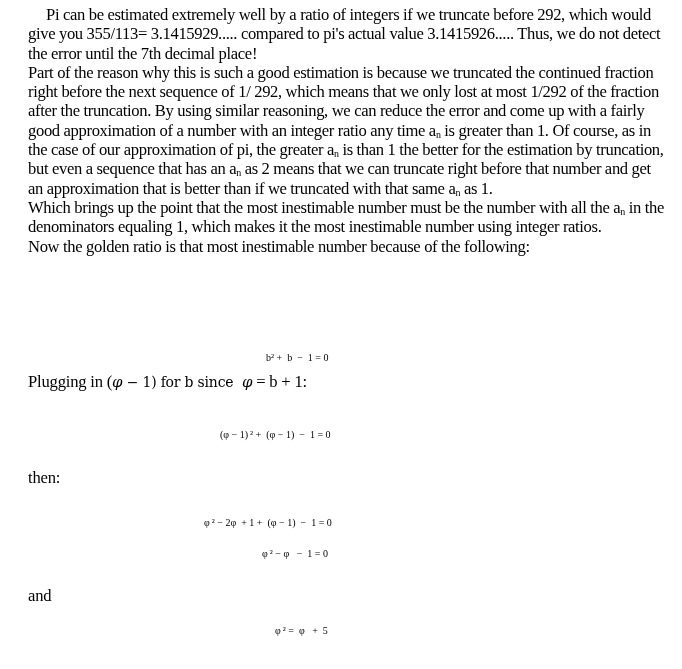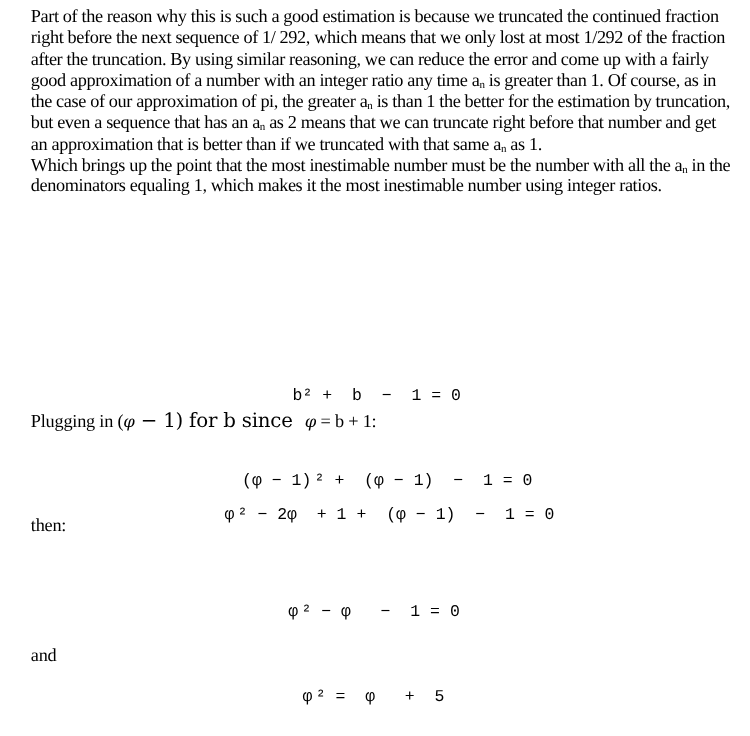--- a/index.html
+++ b/index.html
@@ -6,43 +6,45 @@
   body { width:682px; height:669px; position:relative; overflow:hidden; color:#000; }
   .prose {
     position:absolute; left:28px; top:5px; width:640px;
     font-family:"Liberation Serif", "DejaVu Serif", serif;
     font-size:16.6px; line-height:19.3px; letter-spacing:-0.35px;
   }
   .prose p { margin:0; }
   .prose p.indent { text-indent:18px; }
   sub { font-size:10px; vertical-align:-2px; line-height:0; }
   .math {
-    position:absolute; font-family:Liberation Mono, monospace; font-size:15px; white-space:pre;
+    position:absolute; font-family:Liberation Serif, serif; font-size:10px; white-space:pre;
   }
   .label {
     position:absolute; left:28px; font-family:"Liberation Serif", serif; font-size:16.6px; letter-spacing:-0.2px; white-space:pre;
   }
   .label .m { font-family:"DejaVu Serif", serif; font-size:15px; font-style:italic; }
-  .label .n { font-family:"DejaVu Serif", serif; font-size:18px; }
+  .label .n { font-family:"DejaVu Serif", serif; font-size:14px; }
 </style>
 </head>
 <body>
 
 <div class="prose">
+  <p class="indent">Pi can be estimated extremely well by a ratio of integers if we truncate before 292, which would give you 355/113= 3.1415929.....  compared to pi's actual value 3.1415926.....    Thus, we do not detect the error until the 7th decimal place!</p>
   <p><span>Part of the reason why this is such a good estimation is because we truncated the continued fraction right before the next sequence of 1/ 292, which means that we only lost at most 1/292 of the fraction after the truncation.  By using similar reasoning, we can reduce the error and come up with a fairly good approximation of a number with an integer ratio any time a</span><sub>n</sub><span> is greater than 1.  Of course, as in the case of our approximation of pi, the greater a</span><sub>n</sub><span> is than 1 the better for the estimation by truncation, but even a sequence that has an a</span><sub>n</sub><span> as 2 means that we can truncate right before that number and get an approximation that is better than if we truncated with that same a</span><sub>n</sub><span> as 1.</span></p>
   <p><span>Which brings up the point that the most inestimable number must be the number with all the a</span><sub>n</sub><span> in the denominators equaling 1, which makes it the most inestimable number using integer ratios.</span></p>
+  <p>Now the golden ratio is that most inestimable number because of the following:</p>
 </div>
 
 <div class="math" style="left:266px; top:352px;">b² +  b  −  1 = 0</div>
 
 <div class="label" style="top:372px;"><span>Plugging in (</span><span class="m">φ</span><span class="n"> − 1) for b since  </span><span class="m">φ</span><span> = b + 1:</span></div>
 
 <div class="math" style="left:220px; top:429px;">(φ − 1) ² +  (φ − 1)  −  1 = 0</div>
 
 <div class="label" style="top:450px;margin-top:18px;">then:</div>
 
-<div class="math" style="left:204px; top:460px;text-align:center;">φ ² − 2φ  + 1 +  (φ − 1)  −  1 = 0</div>
+<div class="math" style="left:204px; top:517px;text-align:center;">φ ² − 2φ  + 1 +  (φ − 1)  −  1 = 0</div>
 
 <div class="math" style="left:262px; top:548px;text-align:center;">φ ² − φ   −  1 = 0</div>
 
 <div class="label" style="top:586px;">and</div>
 
 <div class="math" style="left:275px; top:625px;">φ ² =  φ   +  5</div>
 
 </body></html>

